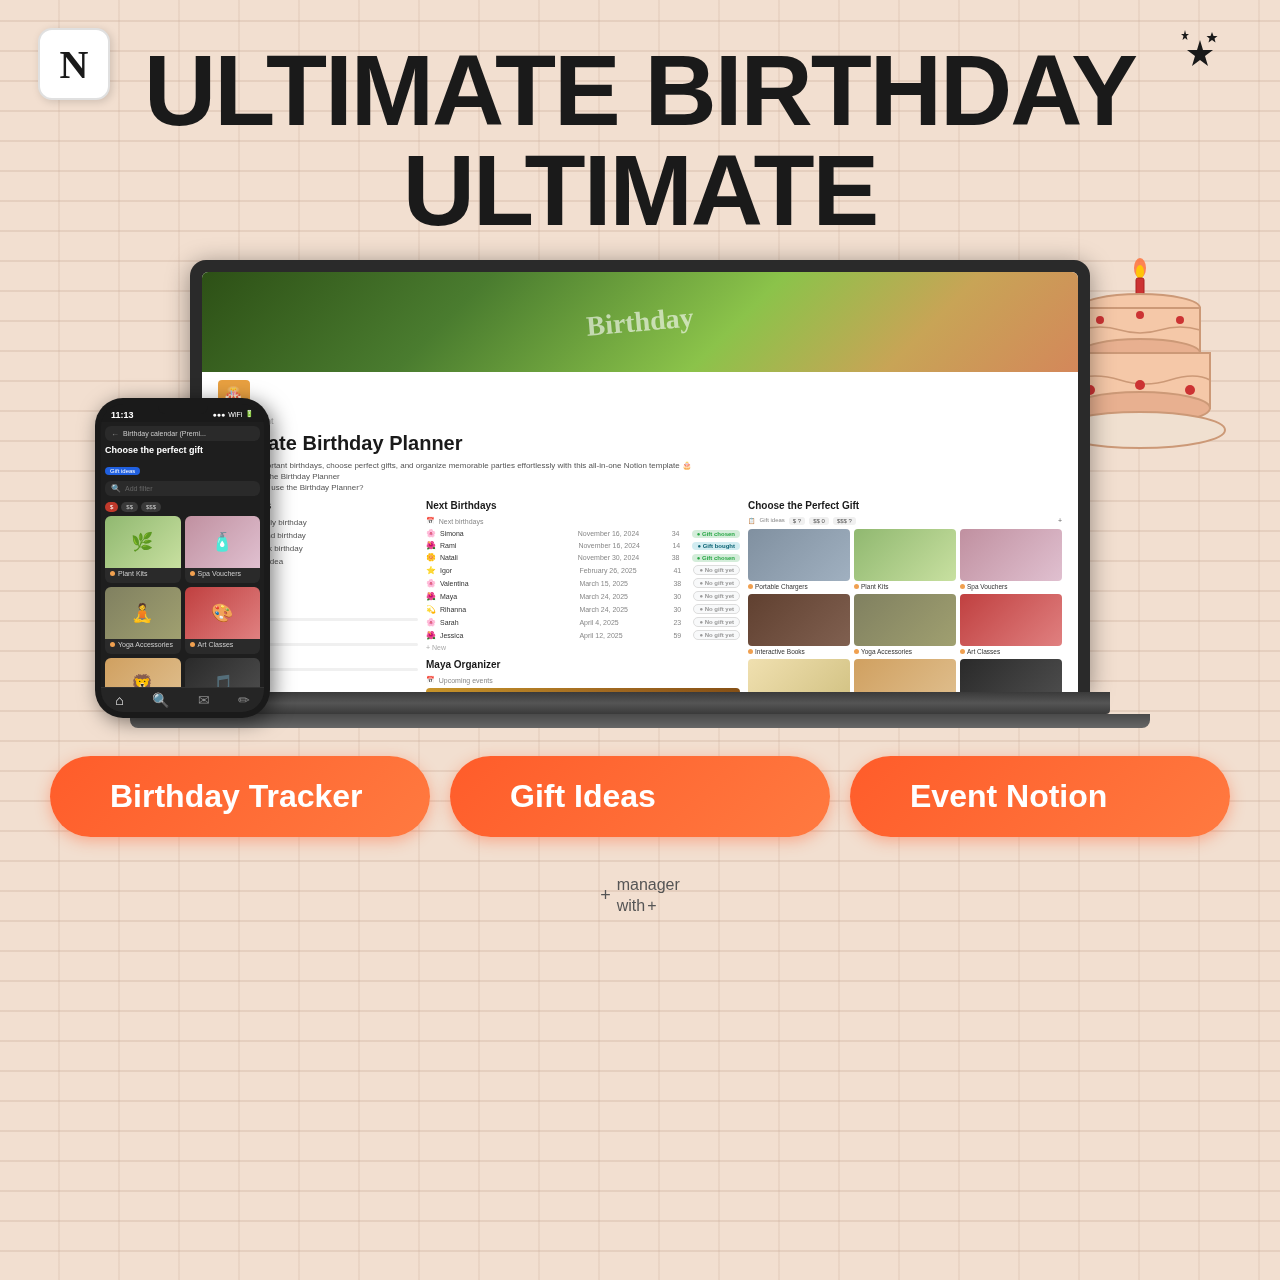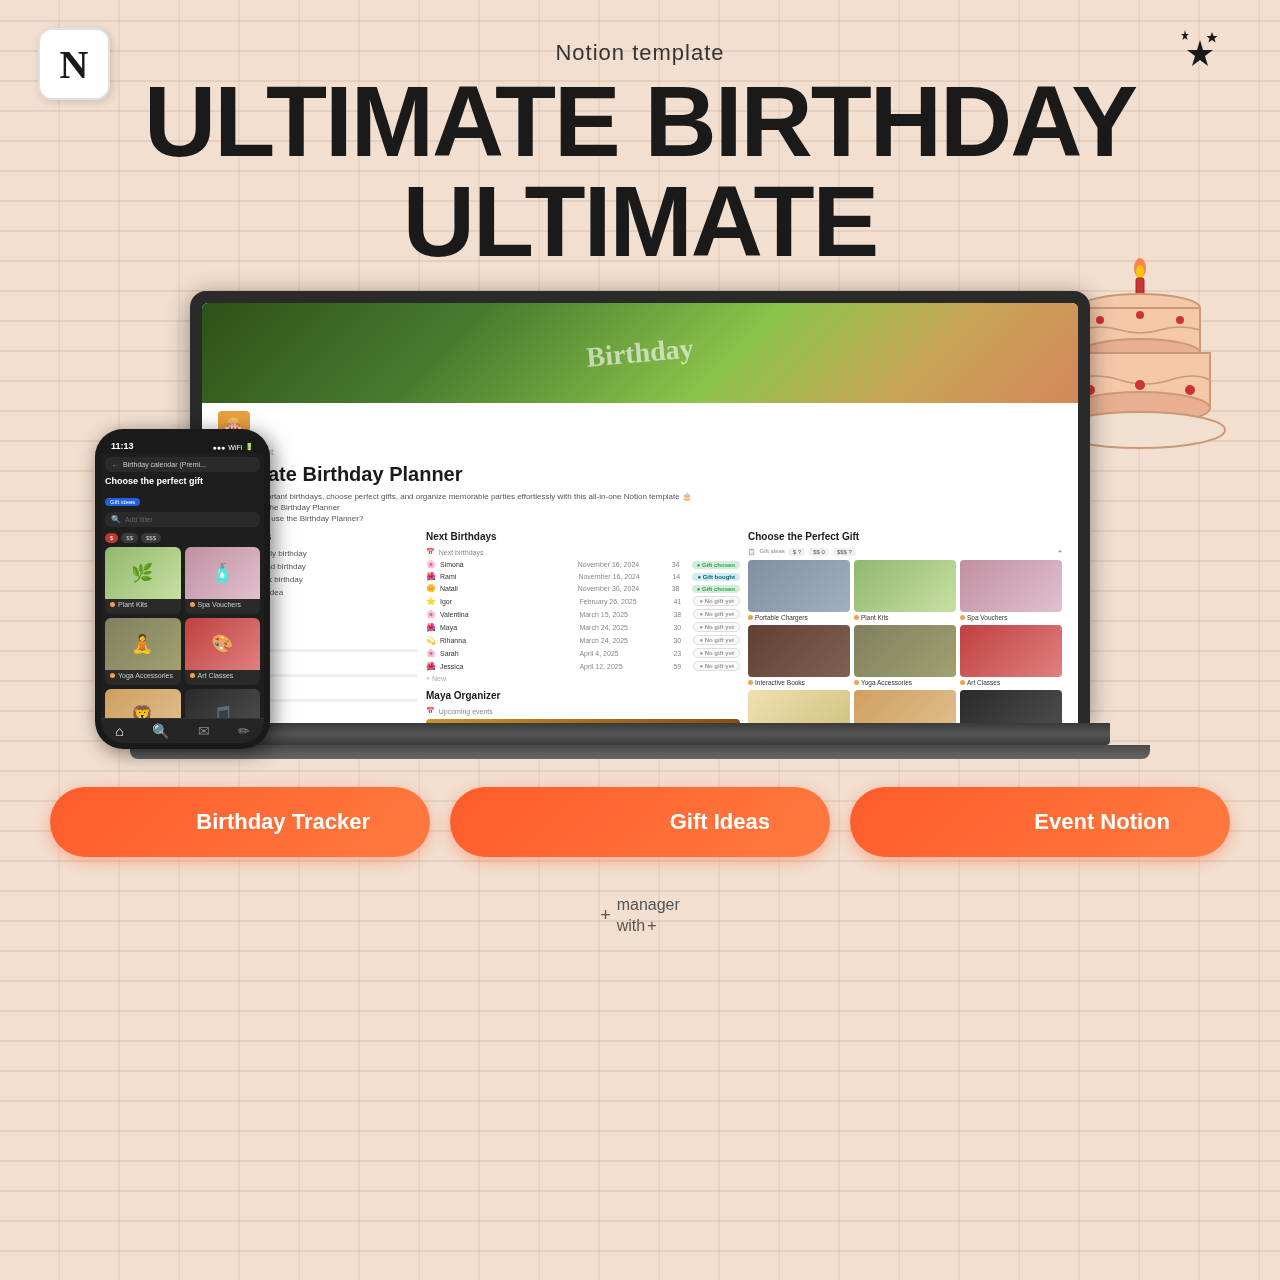--- a/index.html
+++ b/index.html
@@ -447,21 +447,21 @@
       position: absolute;
       top: 0;
       left: 50%;
       transform: translateX(-50%);
       z-index: 2;
     }
 
     .phone-status-bar {
       display: flex;
       justify-content: space-between;
-      align-items: flex-end;
+      align-items: flex-start;
       padding: 4px 10px 2px 10px;
       font-size: 7px;
       color: white;
       margin-top: 2px;
     }
 
     .phone-time {
       font-size: 9px;
       font-weight: 700;
       color: white;
@@ -623,28 +623,28 @@
     .bottom-buttons {
       display: flex;
       gap: 20px;
       margin-top: 28px;
       margin-bottom: 30px;
     }
 
     .bottom-btn {
       padding: 22px 60px;
       border-radius: 50px;
-      font-size: 22px;
+      font-size: 32px;
       font-weight: 800;
       color: white;
       background: linear-gradient(135deg, #ff5c2a, #ff7a40);
       border: none;
       cursor: pointer;
       min-width: 380px;
-      text-align: right;
+      text-align: left;
       box-shadow: 0 4px 15px rgba(255, 90, 40, 0.4);
     }
 
     
     .manager-hacks {
       text-align: center;
       margin-top: 8px;
     }
 
     .manager-hacks-text {
@@ -718,21 +718,20 @@
 
   <div class="star-top-right">
     <svg width="90" height="80" viewBox="0 0 90 80">
       <path d="M70 10 L73 20 L83 20 L75 26 L78 36 L70 30 L62 36 L65 26 L57 20 L67 20 Z" fill="#1a1a1a"></path>
       <path d="M82 2 L83.5 6 L87.5 6 L84.5 8.5 L85.5 12.5 L82 10 L78.5 12.5 L79.5 8.5 L76.5 6 L80.5 6 Z" fill="#1a1a1a"></path>
       <path d="M55 0 L56 4 L59 4 L56.5 6 L57.5 10 L55 8 L52.5 10 L53.5 6 L51 4 L54 4 Z" fill="#1a1a1a"></path>
     </svg>
   </div>
 
   <div class="header-area">
-    <div class="notion-template-label">Notion template</div>
     <div class="main-title">
       <span>ULTIMATE BIRTHDAY</span><br>
       <span>ULTIMATE</span>
     </div>
   </div>
 
   <div class="cake-illustration">
     <svg width="200" height="280" viewBox="0 0 200 280">
 
       <ellipse cx="100" cy="28" rx="6" ry="10" fill="#ff6b35" opacity="0.8"></ellipse>

